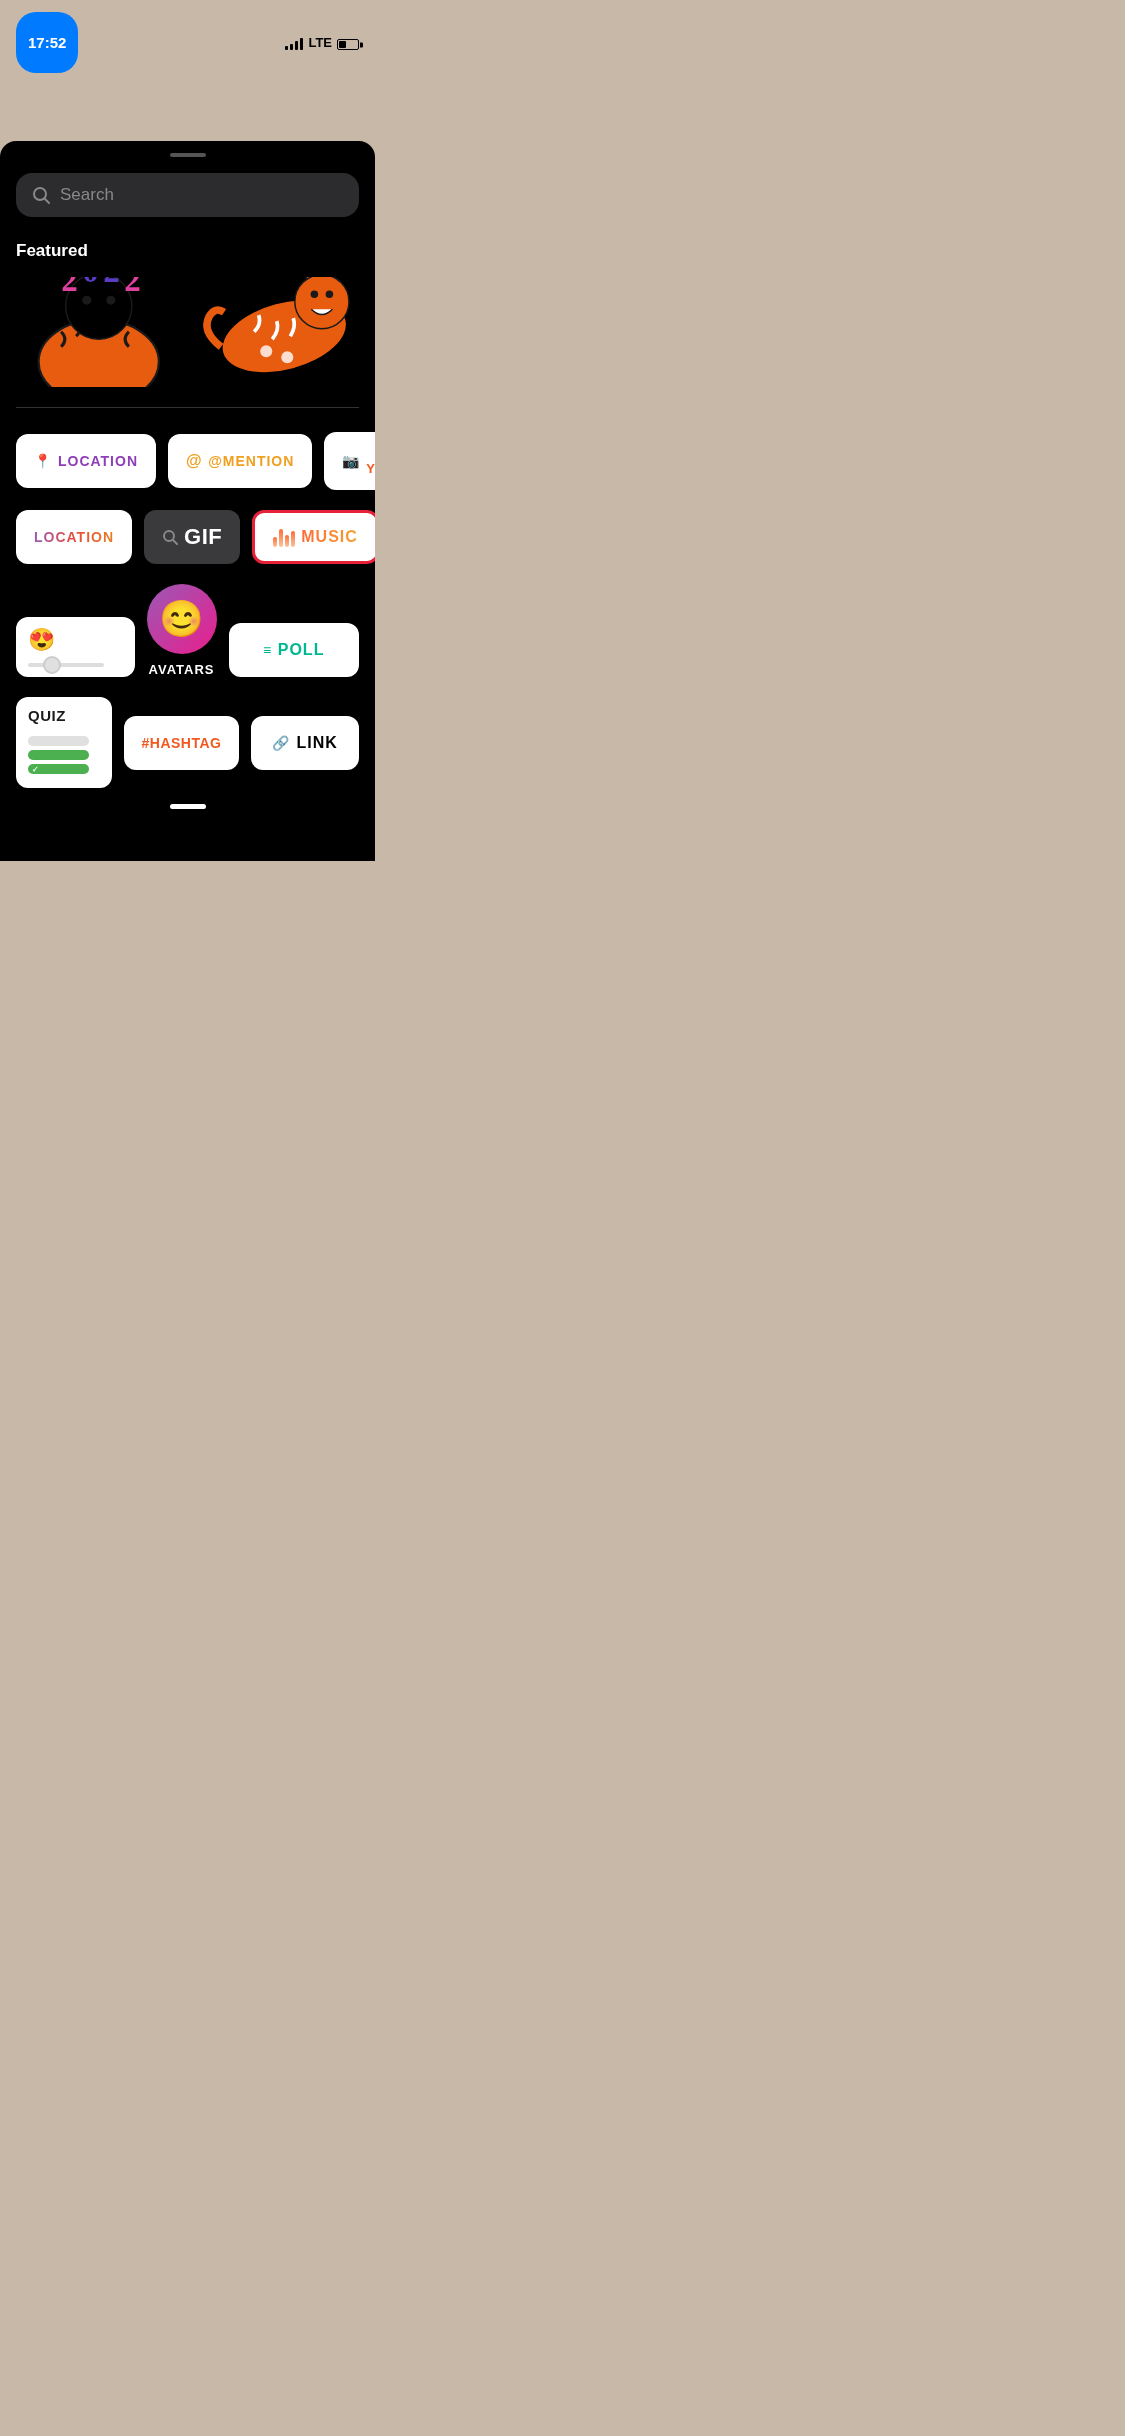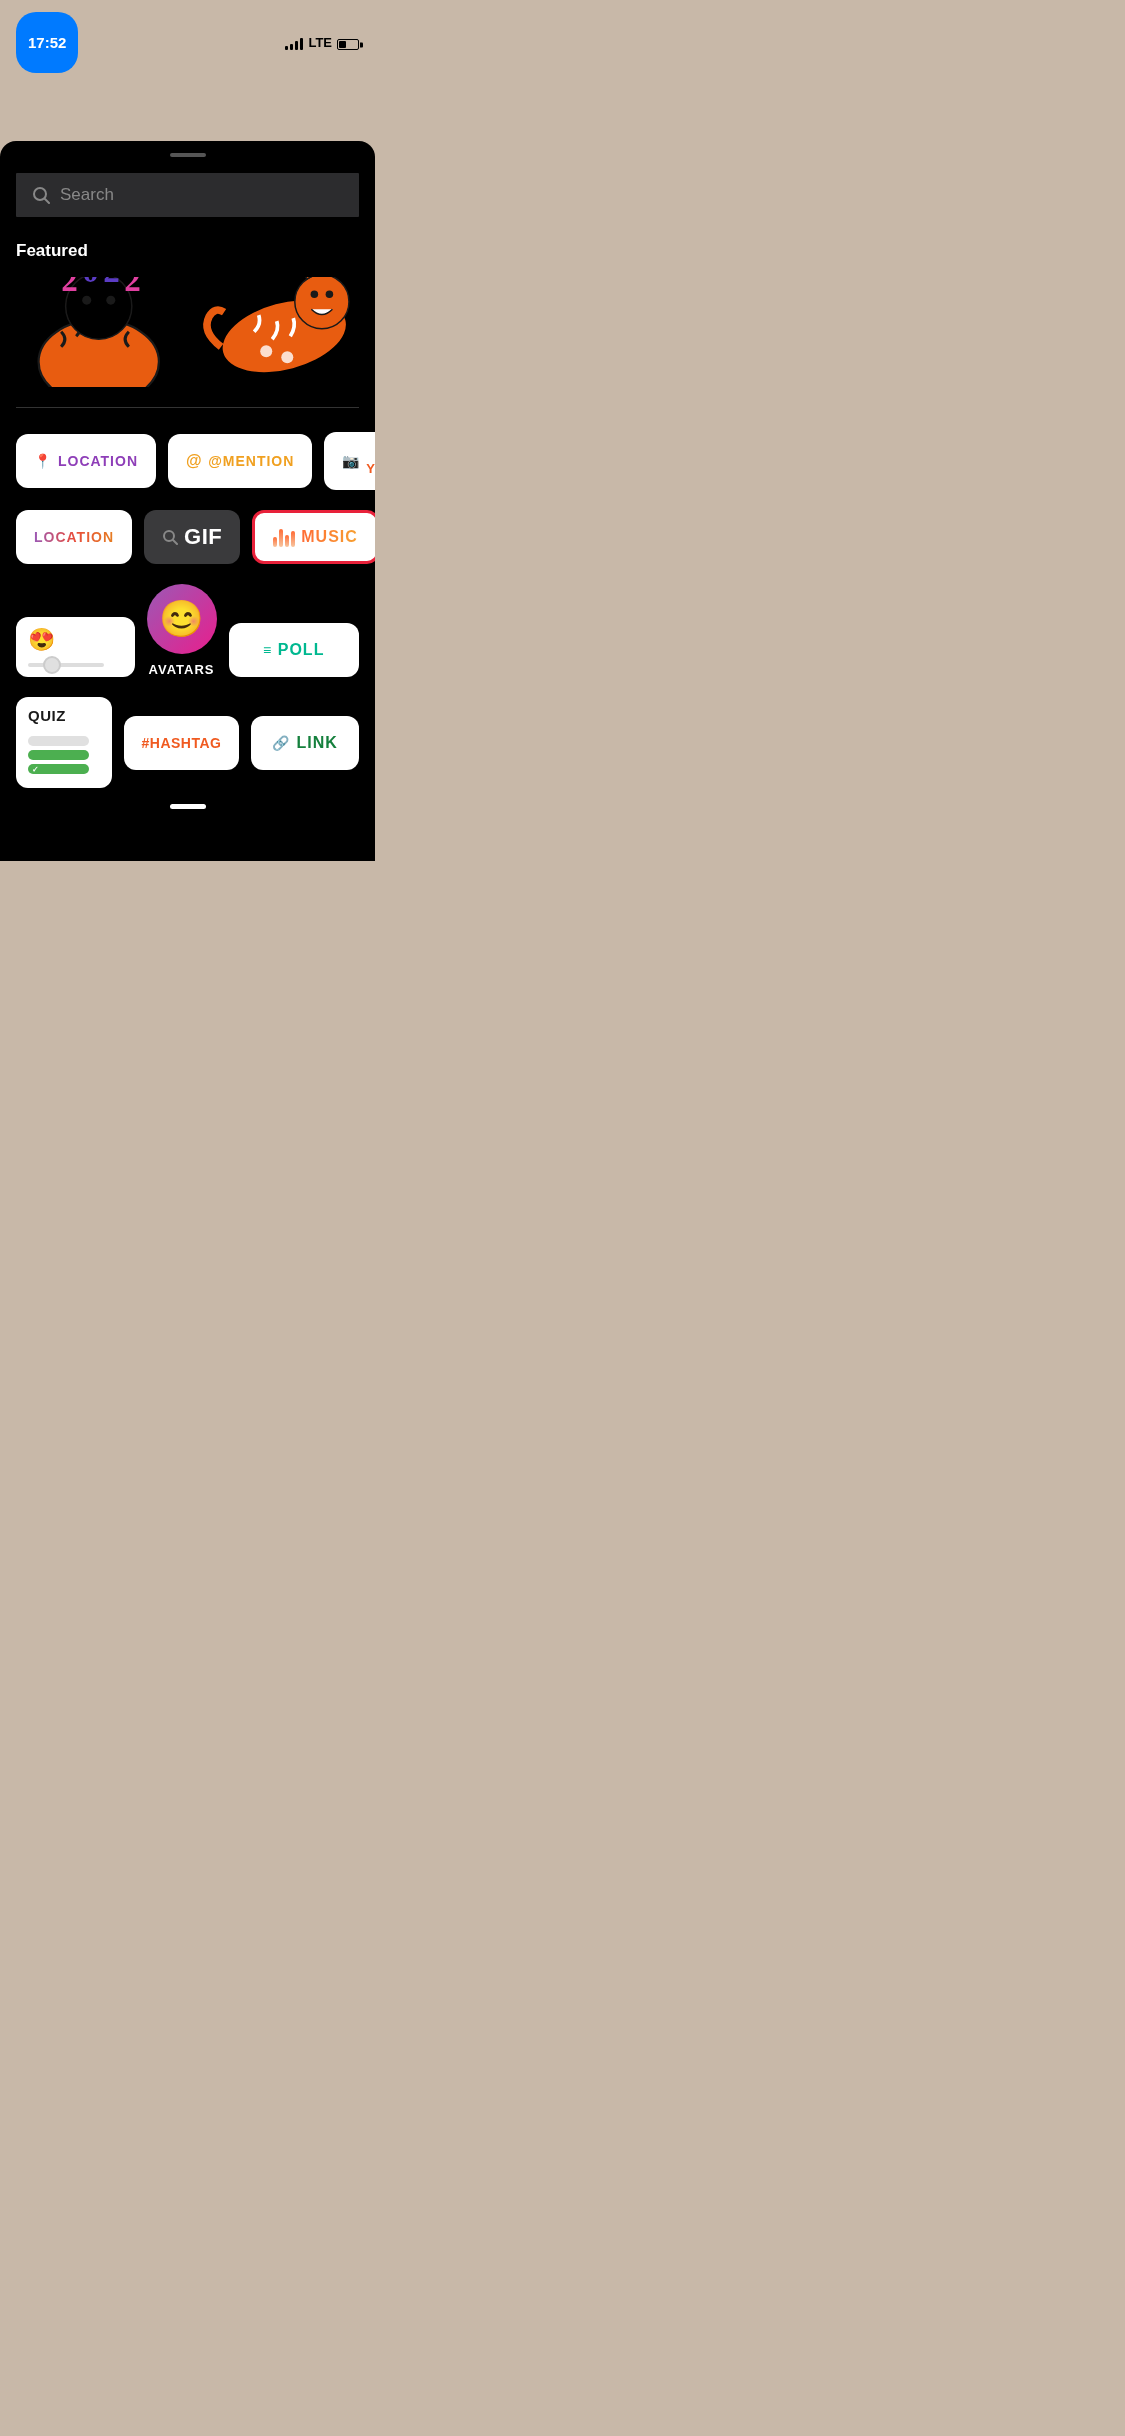--- a/index.html
+++ b/index.html
@@ -99,21 +99,21 @@
       height: 4px;
       background: #555;
       border-radius: 2px;
       margin: 0 auto 16px;
     }
 
     .search-bar {
       display: flex;
       align-items: center;
       background: #2c2c2e;
-      border-radius: 1px;
+      border-radius: 16px;
       padding: 12px 16px;
       margin-bottom: 24px;
       gap: 10px;
     }
 
     .search-icon-svg {
       color: #888;
       flex-shrink: 0;
     }
 
@@ -464,20 +464,20 @@
           <div class="quiz-bar" style="background:#4caf50;width:85%;display:flex;align-items:center;padding-left:4px">
             <span style="font-size:8px;color:#fff">✓</span>
           </div>
         </div>
       </button>
       <button class="sticker-btn hashtag-btn">
         <span style="font-size:14px;font-weight:900;color:#f05a20;letter-spacing:0.5px">#HASHTAG</span>
       </button>
       <button class="sticker-btn link-btn">
         <span style="font-size:14px">🔗</span>
-        <span style="font-size:16px;font-weight:900;color:#15803d;letter-spacing:1px">LINK</span>
+        <span style="font-size:16px;font-weight:900;color:#000000;letter-spacing:1px">LINK</span>
       </button>
     </div>
 
   </div>
 
   <div class="bottom-bar"></div>
 </div>
 
 </body></html>

